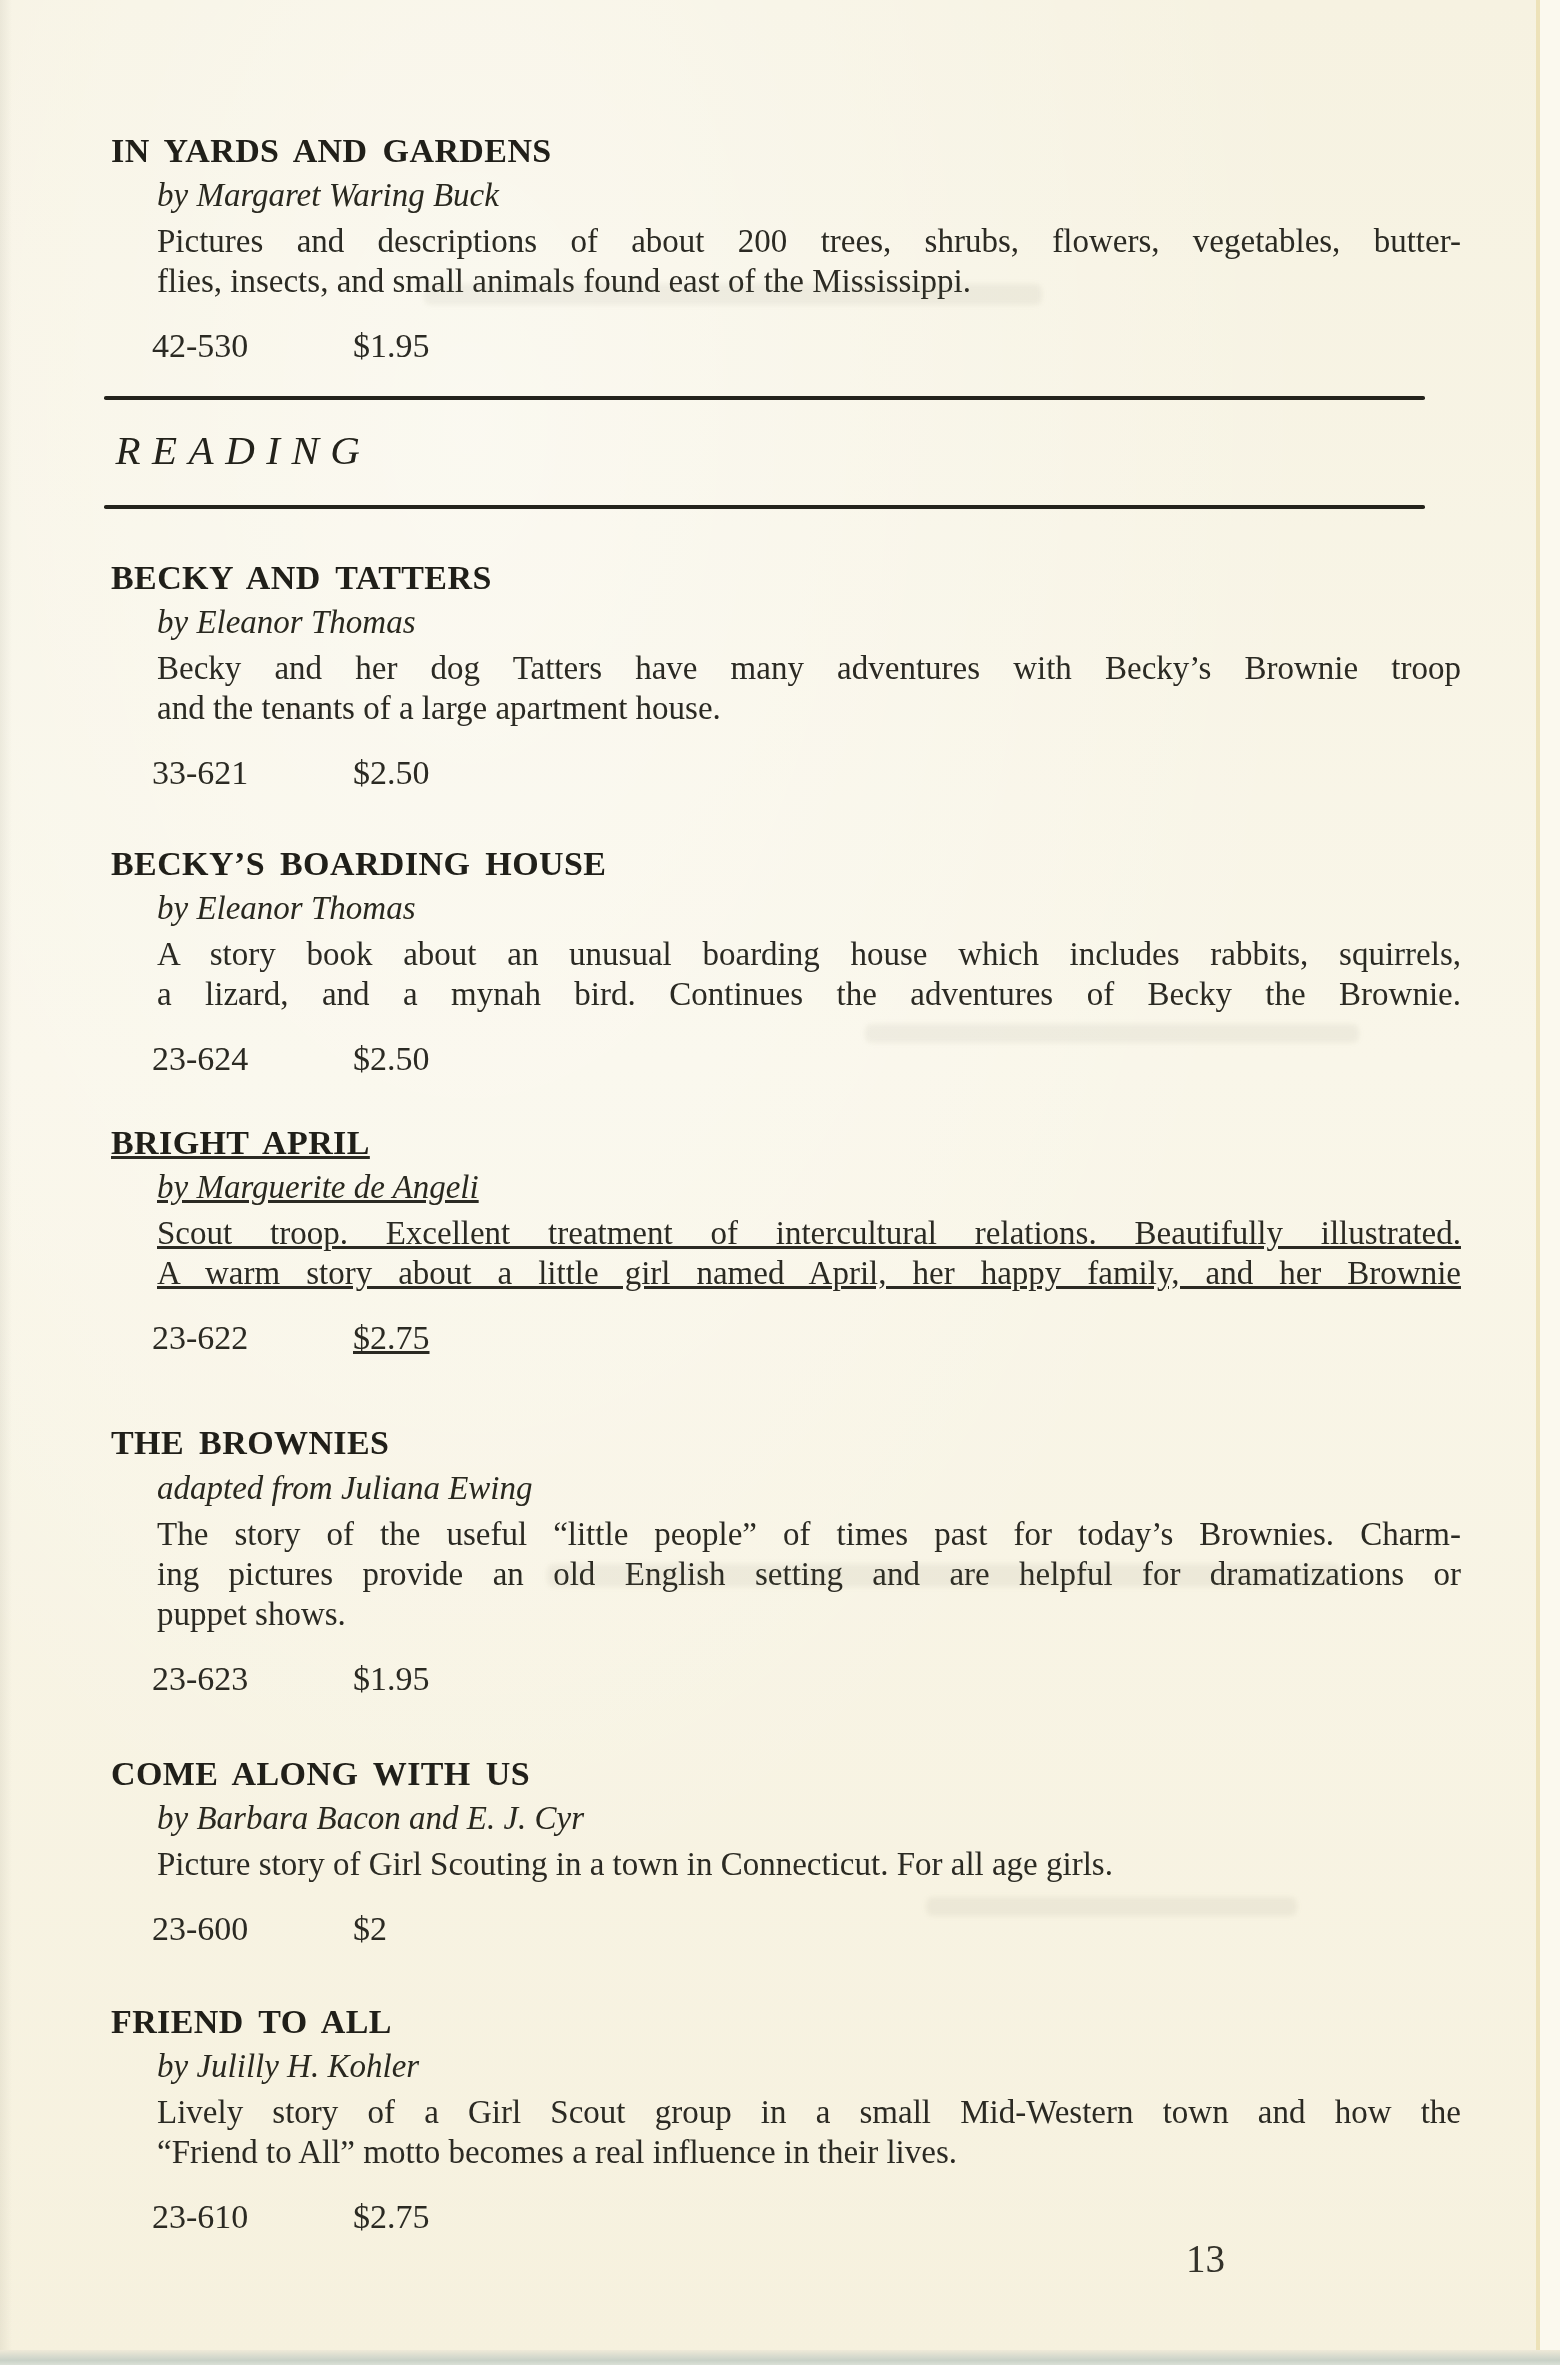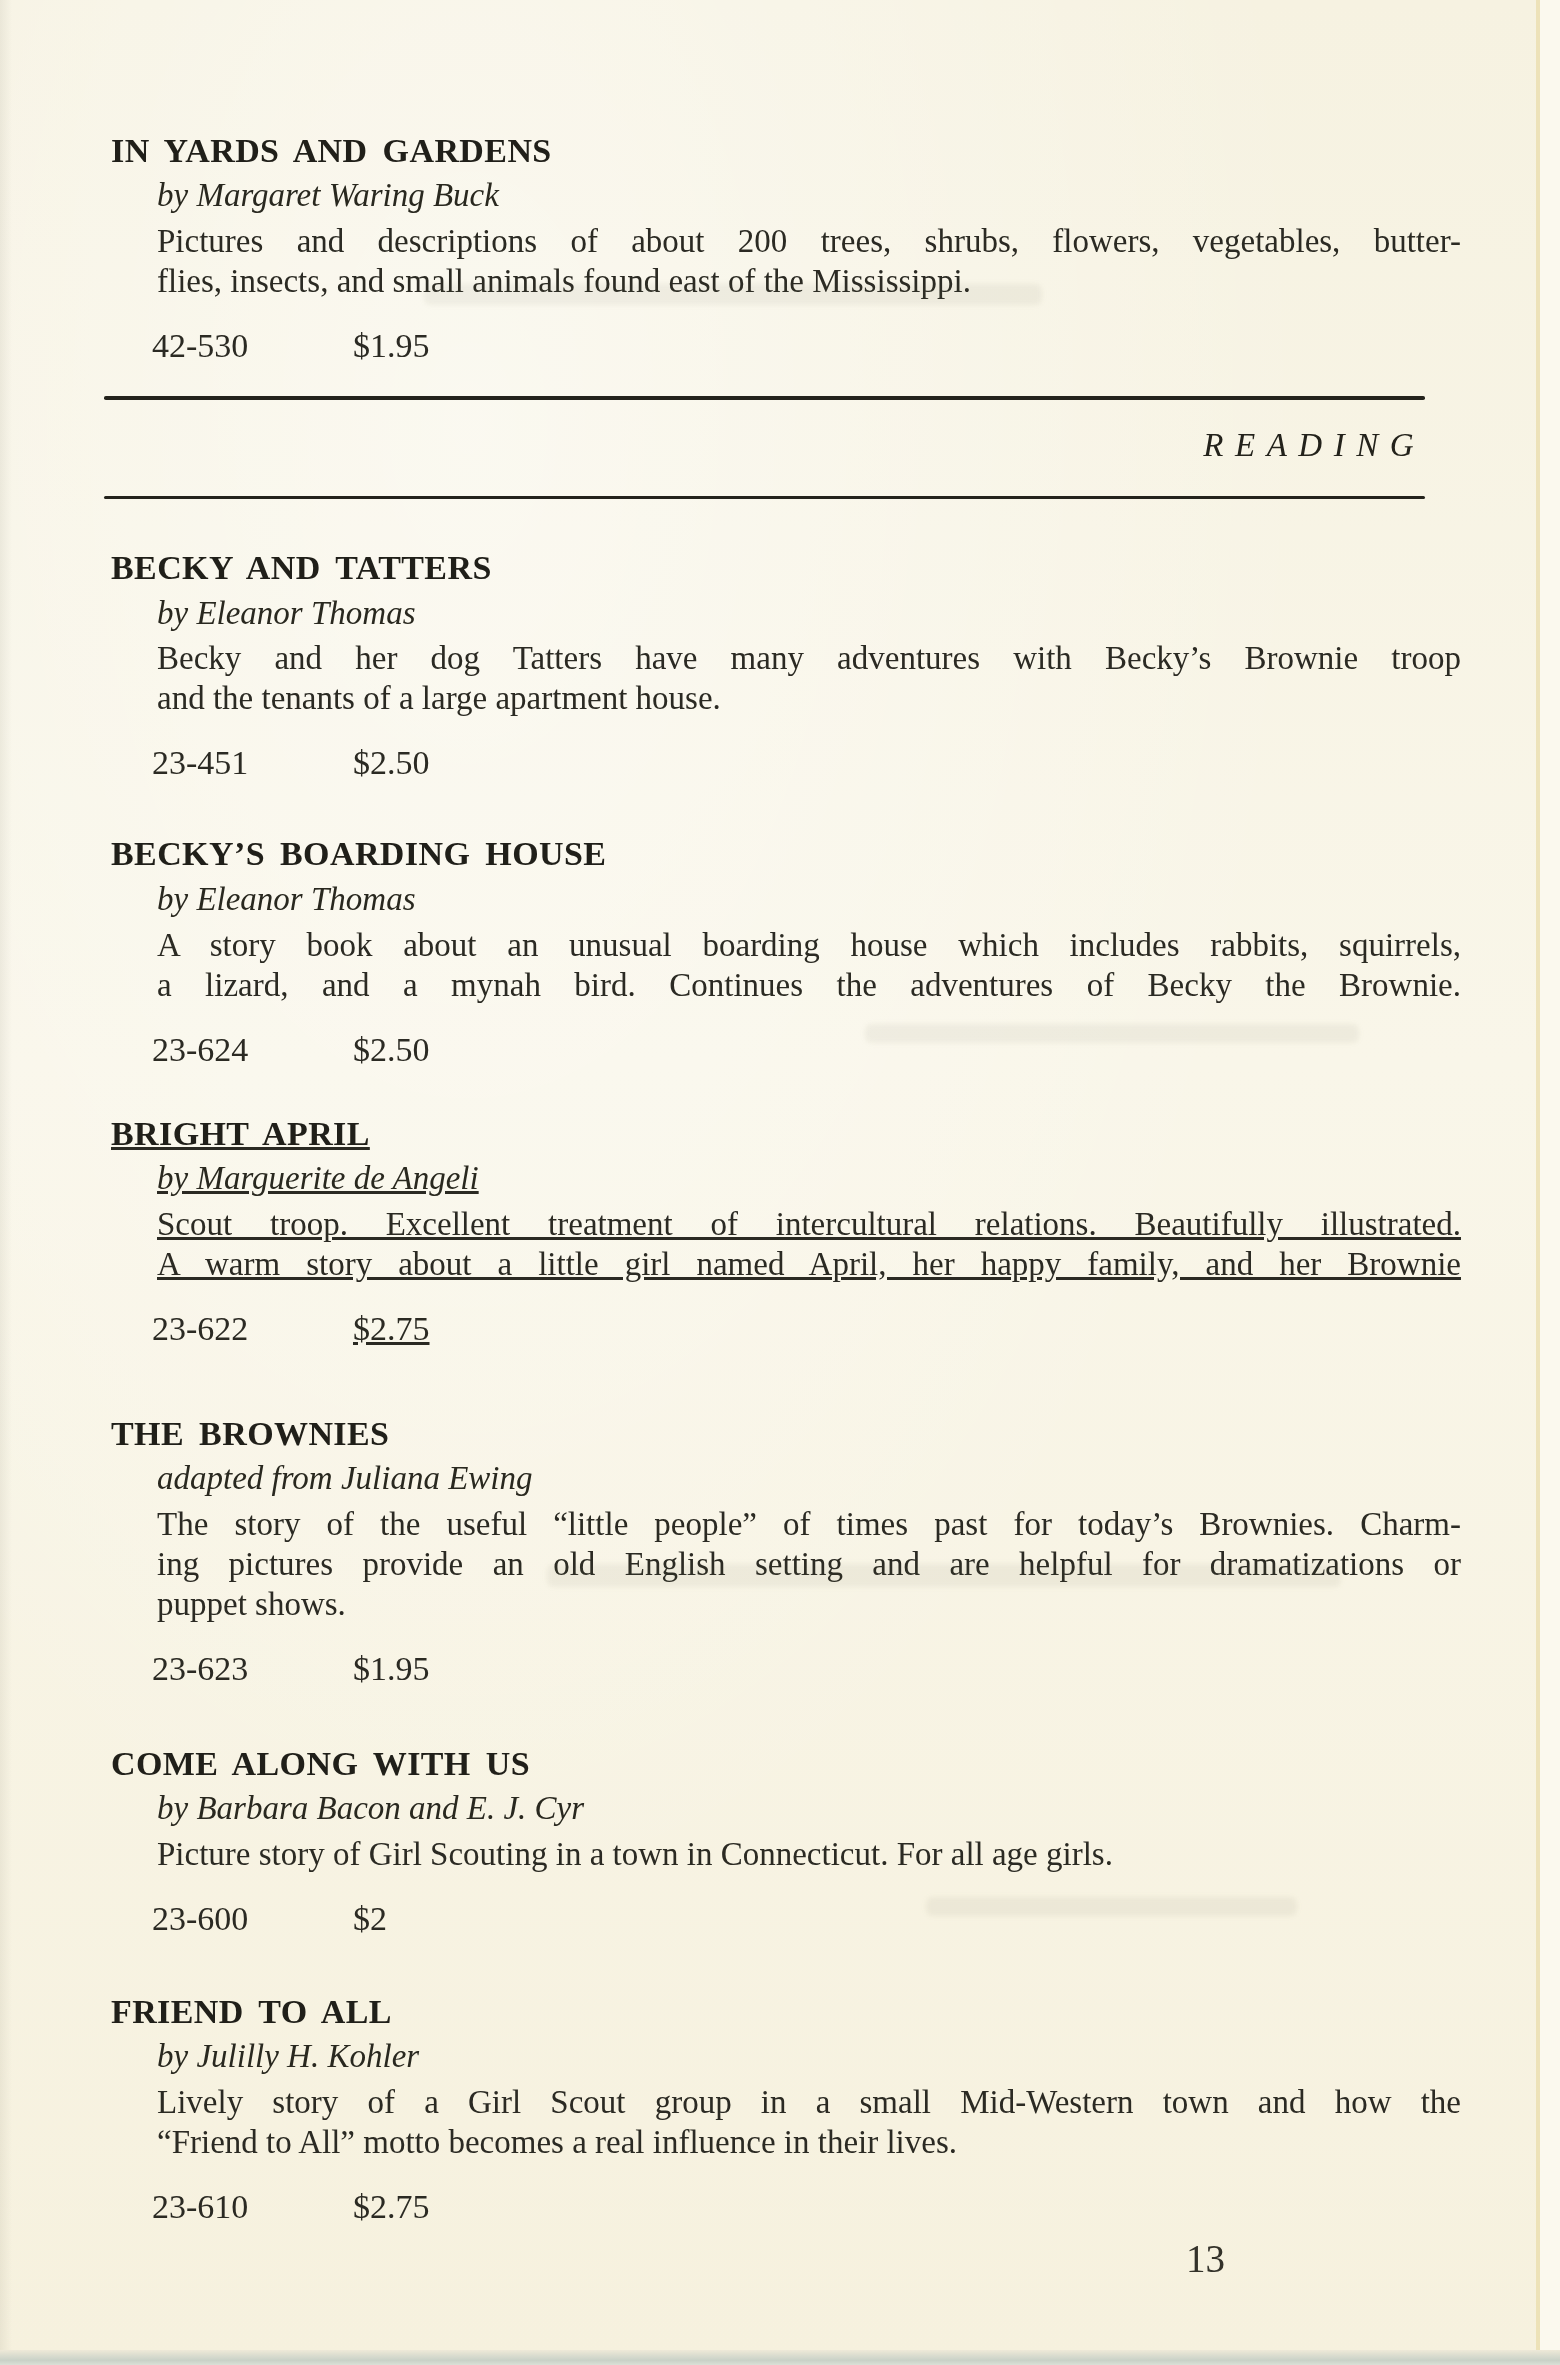--- a/index.html
+++ b/index.html
@@ -47,22 +47,22 @@
   .e3{margin-bottom:44px;}
   .e4{margin-bottom:65px;text-decoration:underline;}
   .e5{margin-bottom:55px;}
   .e6{margin-bottom:53px;}
   .e7{margin-bottom:0;}
 
   .rule{height:3.5px;width:1321px;margin-left:-7px;background:#24231c;
     border-radius:1.8px;}
   .rule.r1{margin-top:5.3px;}
   .reading-heading{
-    width:1321px;margin:26.5px 0 30px -7px;text-align:right;
-    font-style:italic;font-size:33px;font-weight:500;color:#23221b;
+    width:1321px;margin:26.5px 0 30px -7px;text-align:left;
+    font-style:italic;font-size:41px;font-weight:500;color:#23221b;
     letter-spacing:11.5px;text-indent:11.5px;line-height:1.2;
   }
   .rule.r2{margin-bottom:49px;}
 
   .page-number{
     position:absolute;left:1186px;top:2236px;
     font-size:39px;color:#33322a;
   }
 </style>
 </head>
@@ -89,21 +89,21 @@
     <div class="rule r2"></div>
 
     <div class="entry e2">
       <div class="entry-title">BECKY AND TATTERS</div>
       <div class="entry-author">by Eleanor Thomas</div>
       <div class="desc">
         <div class="dline just">Becky and her dog Tatters have many adventures with Becky’s Brownie troop</div>
         <div class="dline">and the tenants of a large apartment house.</div>
       </div>
       <div class="codeline">
-        <span class="code">23-451</span><span>$2.50</span>
+        <span class="code">33-621</span><span>$2.50</span>
       </div>
     </div>
 
     <div class="entry e3">
       <div class="entry-title">BECKY’S BOARDING HOUSE</div>
       <div class="entry-author">by Eleanor Thomas</div>
       <div class="desc">
         <div class="dline just">A story book about an unusual boarding house which includes rabbits, squirrels,</div>
         <div class="dline just">a lizard, and a mynah bird. Continues the adventures of Becky the Brownie.</div>
       </div>

